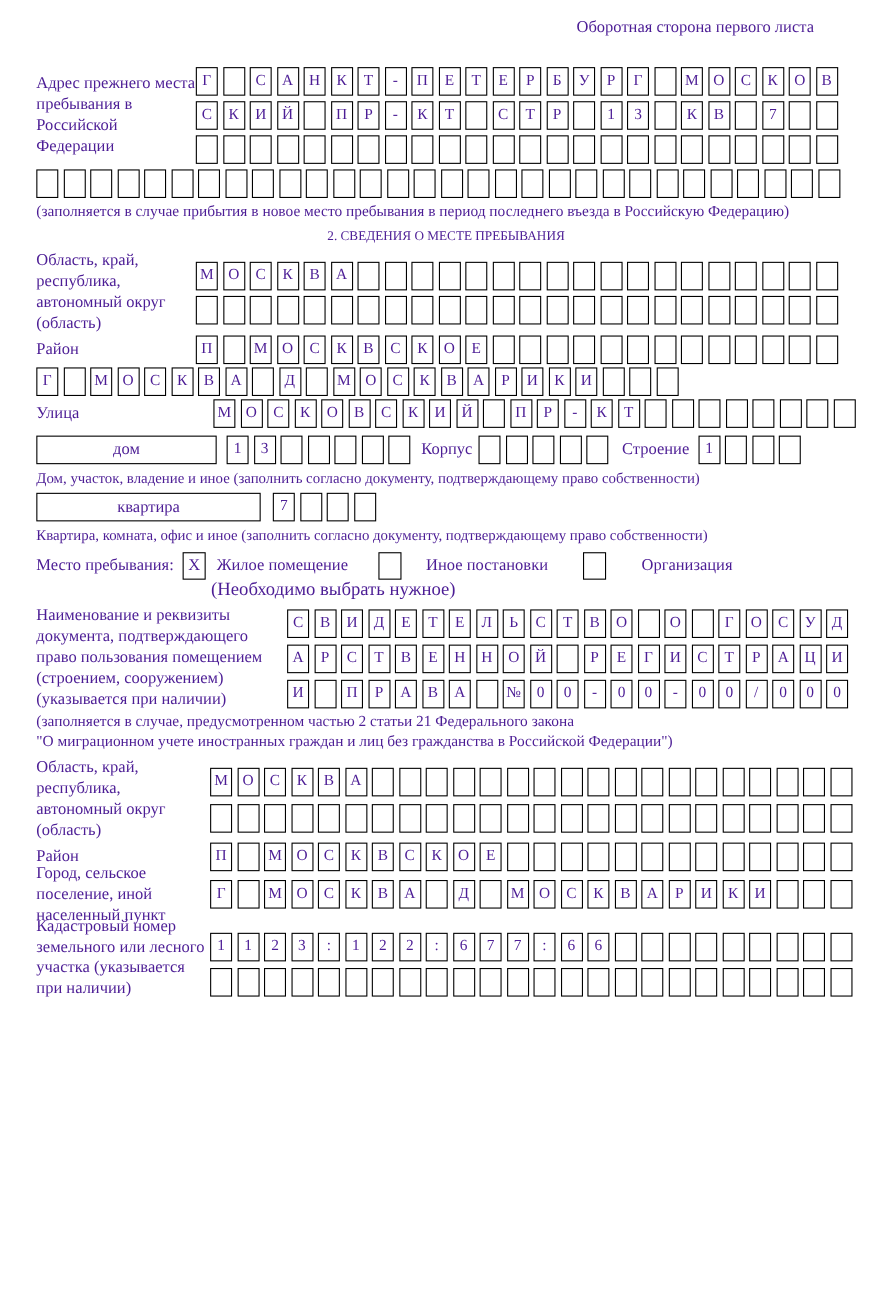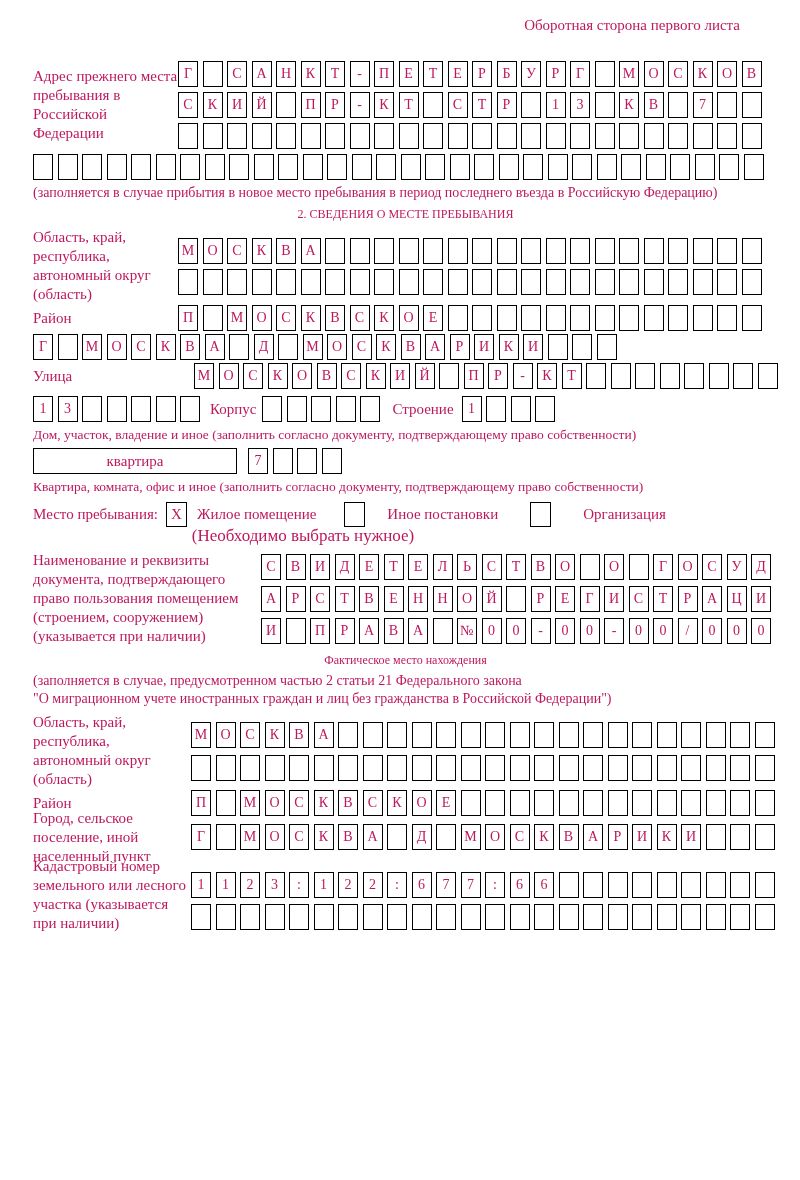--- a/index.html
+++ b/index.html
@@ -1,18 +1,18 @@
 <!DOCTYPE html>
 <html><head>
 <meta charset="utf-8">
 <style>
   html,body{margin:0;padding:0;background:#fff;}
   .page{
     position:relative; width:800px; height:1180px; box-sizing:border-box;
-    padding:16px 0 16px 33px; background:#fff; color:#be185d;
+    padding:16px 0 16px 33px; background:#fff; color:#4c1d95;
     font-family:"Liberation Serif","DejaVu Serif",serif; overflow:hidden;
   }
   .hdr-note{ text-align:right; padding-right:60px; font-size:15px; line-height:19px; }
 
   .fl{ display:flex; align-items:center; }
   .lbl{ font-size:15px; line-height:19px; }
   .w145{ width:145px; flex:0 0 145px; }
   .w158{ width:158px; flex:0 0 158px; }
   .w228{ width:228px; flex:0 0 228px; }
 
@@ -331,20 +331,21 @@
         <span class="cb"></span>
         <span class="cb"></span>
         <span class="cb"></span>
         <span class="cb"></span>
         <span class="cb"></span>
         <span class="cb"></span>
       </div>
   </div>
 
   <div class="houseline">
+    <div class="wide-box wb-dom">дом</div>
     <div class="boxrow" style="margin-right:10px;">
         <span class="cb">1</span>
         <span class="cb">3</span>
         <span class="cb"></span>
         <span class="cb"></span>
         <span class="cb"></span>
         <span class="cb"></span>
         <span class="cb"></span>
       </div>
     <div class="inline-lbl" style="margin-right:6px;">Корпус</div>
@@ -455,21 +456,20 @@
           <span class="cb">0</span>
           <span class="cb">0</span>
           <span class="cb">/</span>
           <span class="cb">0</span>
           <span class="cb">0</span>
           <span class="cb">0</span>
         </div>
     </div>
   </div>
 
-  <div class="sec-title actual-title">Фактическое место нахождения</div>
   <div class="center-cap actual-note">(заполняется в случае, предусмотренном частью 2 статьи 21 Федерального закона</div>
   <div class="center-cap">"О миграционном учете иностранных граждан и лиц без гражданства в Российской Федерации")</div>
 
   <div class="fl region3-block">
     <div class="lbl w158">Область, край, республика, автономный округ (область)</div>
     <div class="rows" style="gap:7px;">
       <div class="boxrow">
           <span class="cb">М</span>
           <span class="cb">О</span>
           <span class="cb">С</span>

